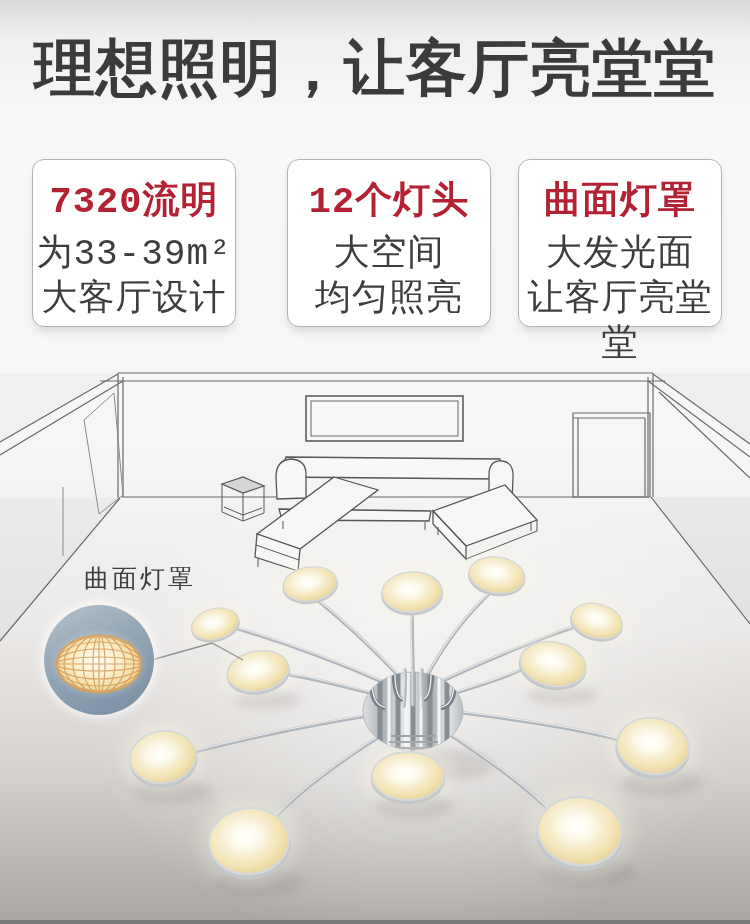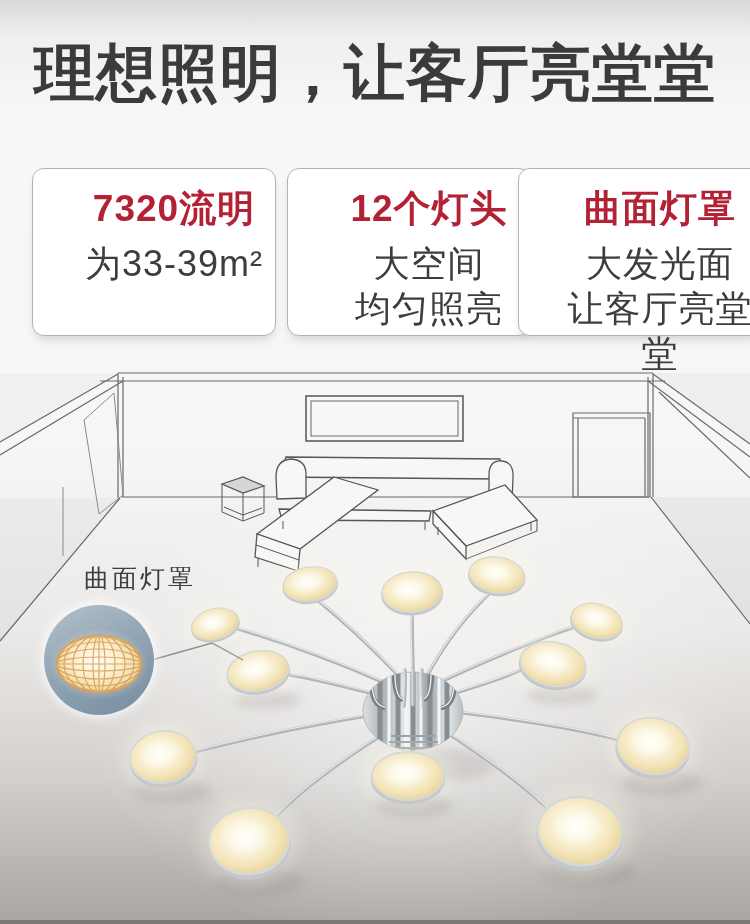--- a/index.html
+++ b/index.html
@@ -1,30 +1,29 @@
 <!DOCTYPE html>
 <html><head>
 <meta charset="utf-8">
 <style>
   html,body{margin:0;padding:0;}
   .page{
     position:relative;width:750px;height:924px;overflow:hidden;
-    font-family:Liberation Sans, sans-serif;
+    font-family:Liberation Mono, monospace;
     background:linear-gradient(180deg,#d9d9d9 0%,#efefee 4%,#f8f8f7 13%,#f7f6f5 48%,#eceae8 68%,#d3d0cd 84%,#b5b2af 95%,#a9a6a3 100%);
   }
   .headline{
     position:absolute;top:40px;left:0;width:750px;text-align:center;
     font-size:61px;font-weight:bold;color:#3b3b3b;letter-spacing:1px;line-height:66px;
   }
   .features{position:absolute;top:155px;left:0;width:750px;height:168px;}
   .card{
-    position:absolute;top:13px;height:166px;width:202px;background:#fff;
+    position:absolute;top:4px;height:166px;width:202px;background:#fff;
     border:1.5px solid #b3b3b3;border-radius:12px;
     box-shadow:0 6px 10px -2px rgba(0,0,0,0.13);
-    padding-left:40px;
   }
   .card1{left:32px;} .card2{left:275px;margin-left:12px;} .card3{left:518px;}
   .card-title{
     margin-top:15px;text-align:center;font-size:37px;font-weight:bold;color:#b32134;letter-spacing:1px;
   }
   .card-body{margin-top:7px;text-align:center;font-size:36px;color:#3d3d3d;line-height:45px;letter-spacing:1px;}
   .scene{position:absolute;top:0;left:0;width:750px;height:924px;}
   .callout-label{
     position:absolute;left:84px;top:562px;font-size:25px;color:#3e3e3e;letter-spacing:3px;font-weight:500;
   }
@@ -35,20 +34,21 @@
 
 <div class="page">
 
   <div class="headline">理想照明，让客厅亮堂堂</div>
 
   <div class="features">
     <div class="card card1">
       <div class="card-title">7320流明</div>
       <div class="card-body">
         <div>为33-39m²</div>
+        <div>大客厅设计</div>
       </div>
     </div>
     <div class="card card2">
       <div class="card-title">12个灯头</div>
       <div class="card-body">
         <div>大空间</div>
         <div>均匀照亮</div>
       </div>
     </div>
     <div class="card card3">

